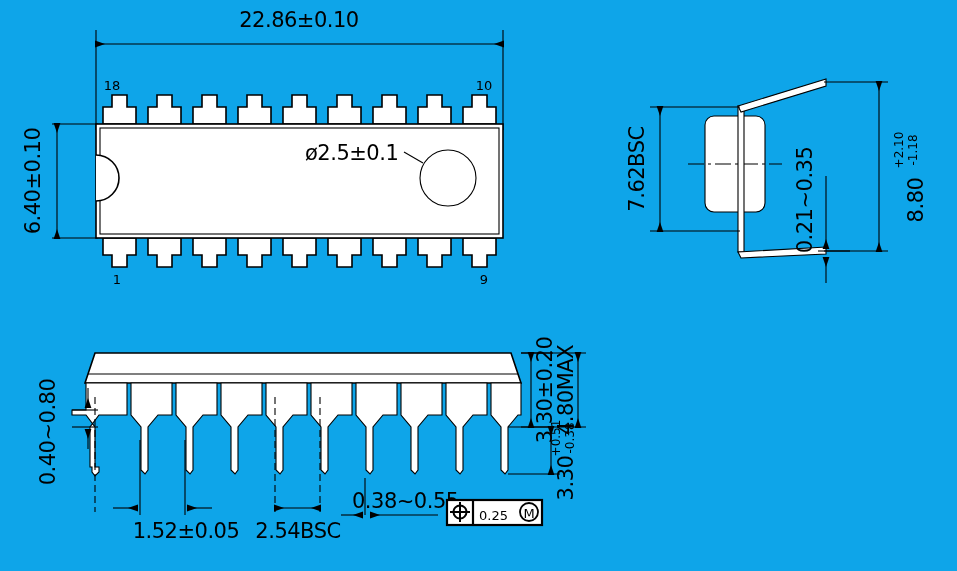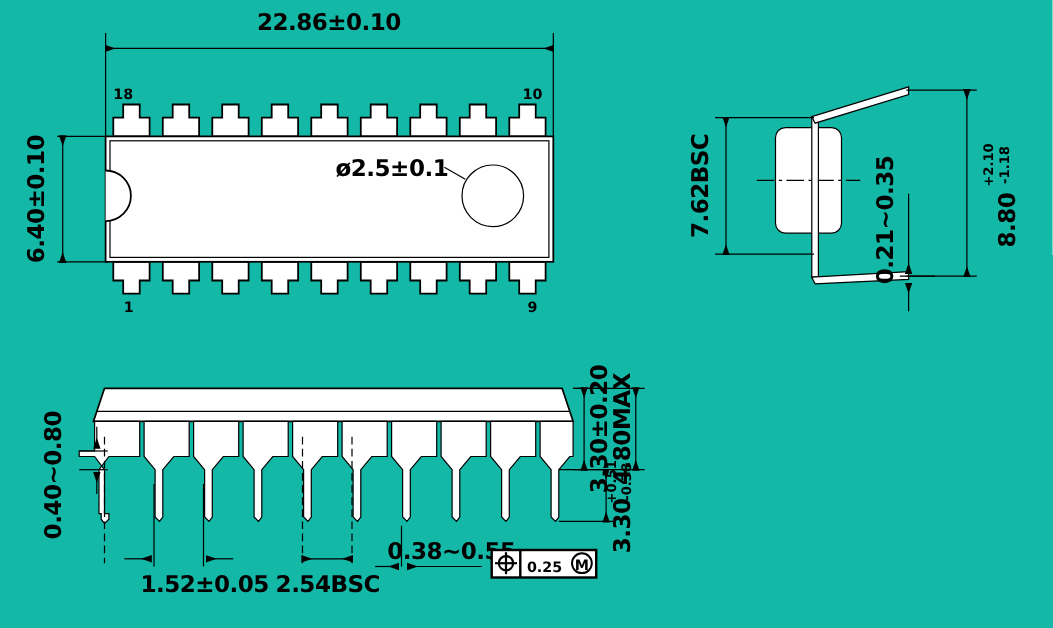--- a/index.html
+++ b/index.html
@@ -7,23 +7,22 @@
     padding: 0;
     background: #ffffff;
   }
   body {
     font-family: "DejaVu Sans", sans-serif;
   }
   #root {
     position: relative;
     width: 957px;
     height: 571px;
-    background: #14b8a6;
+    background: #0ea5e9;
     overflow: hidden;
-    font-weight: bold;
   }
   svg { display: block; }
   .dimtext {
     font-family: "DejaVu Sans", sans-serif;
     font-size: 21px;
     fill: #000000;
     letter-spacing: -0.5px;
   }
   .dimtext-sm {
     font-family: "DejaVu Sans", sans-serif;

